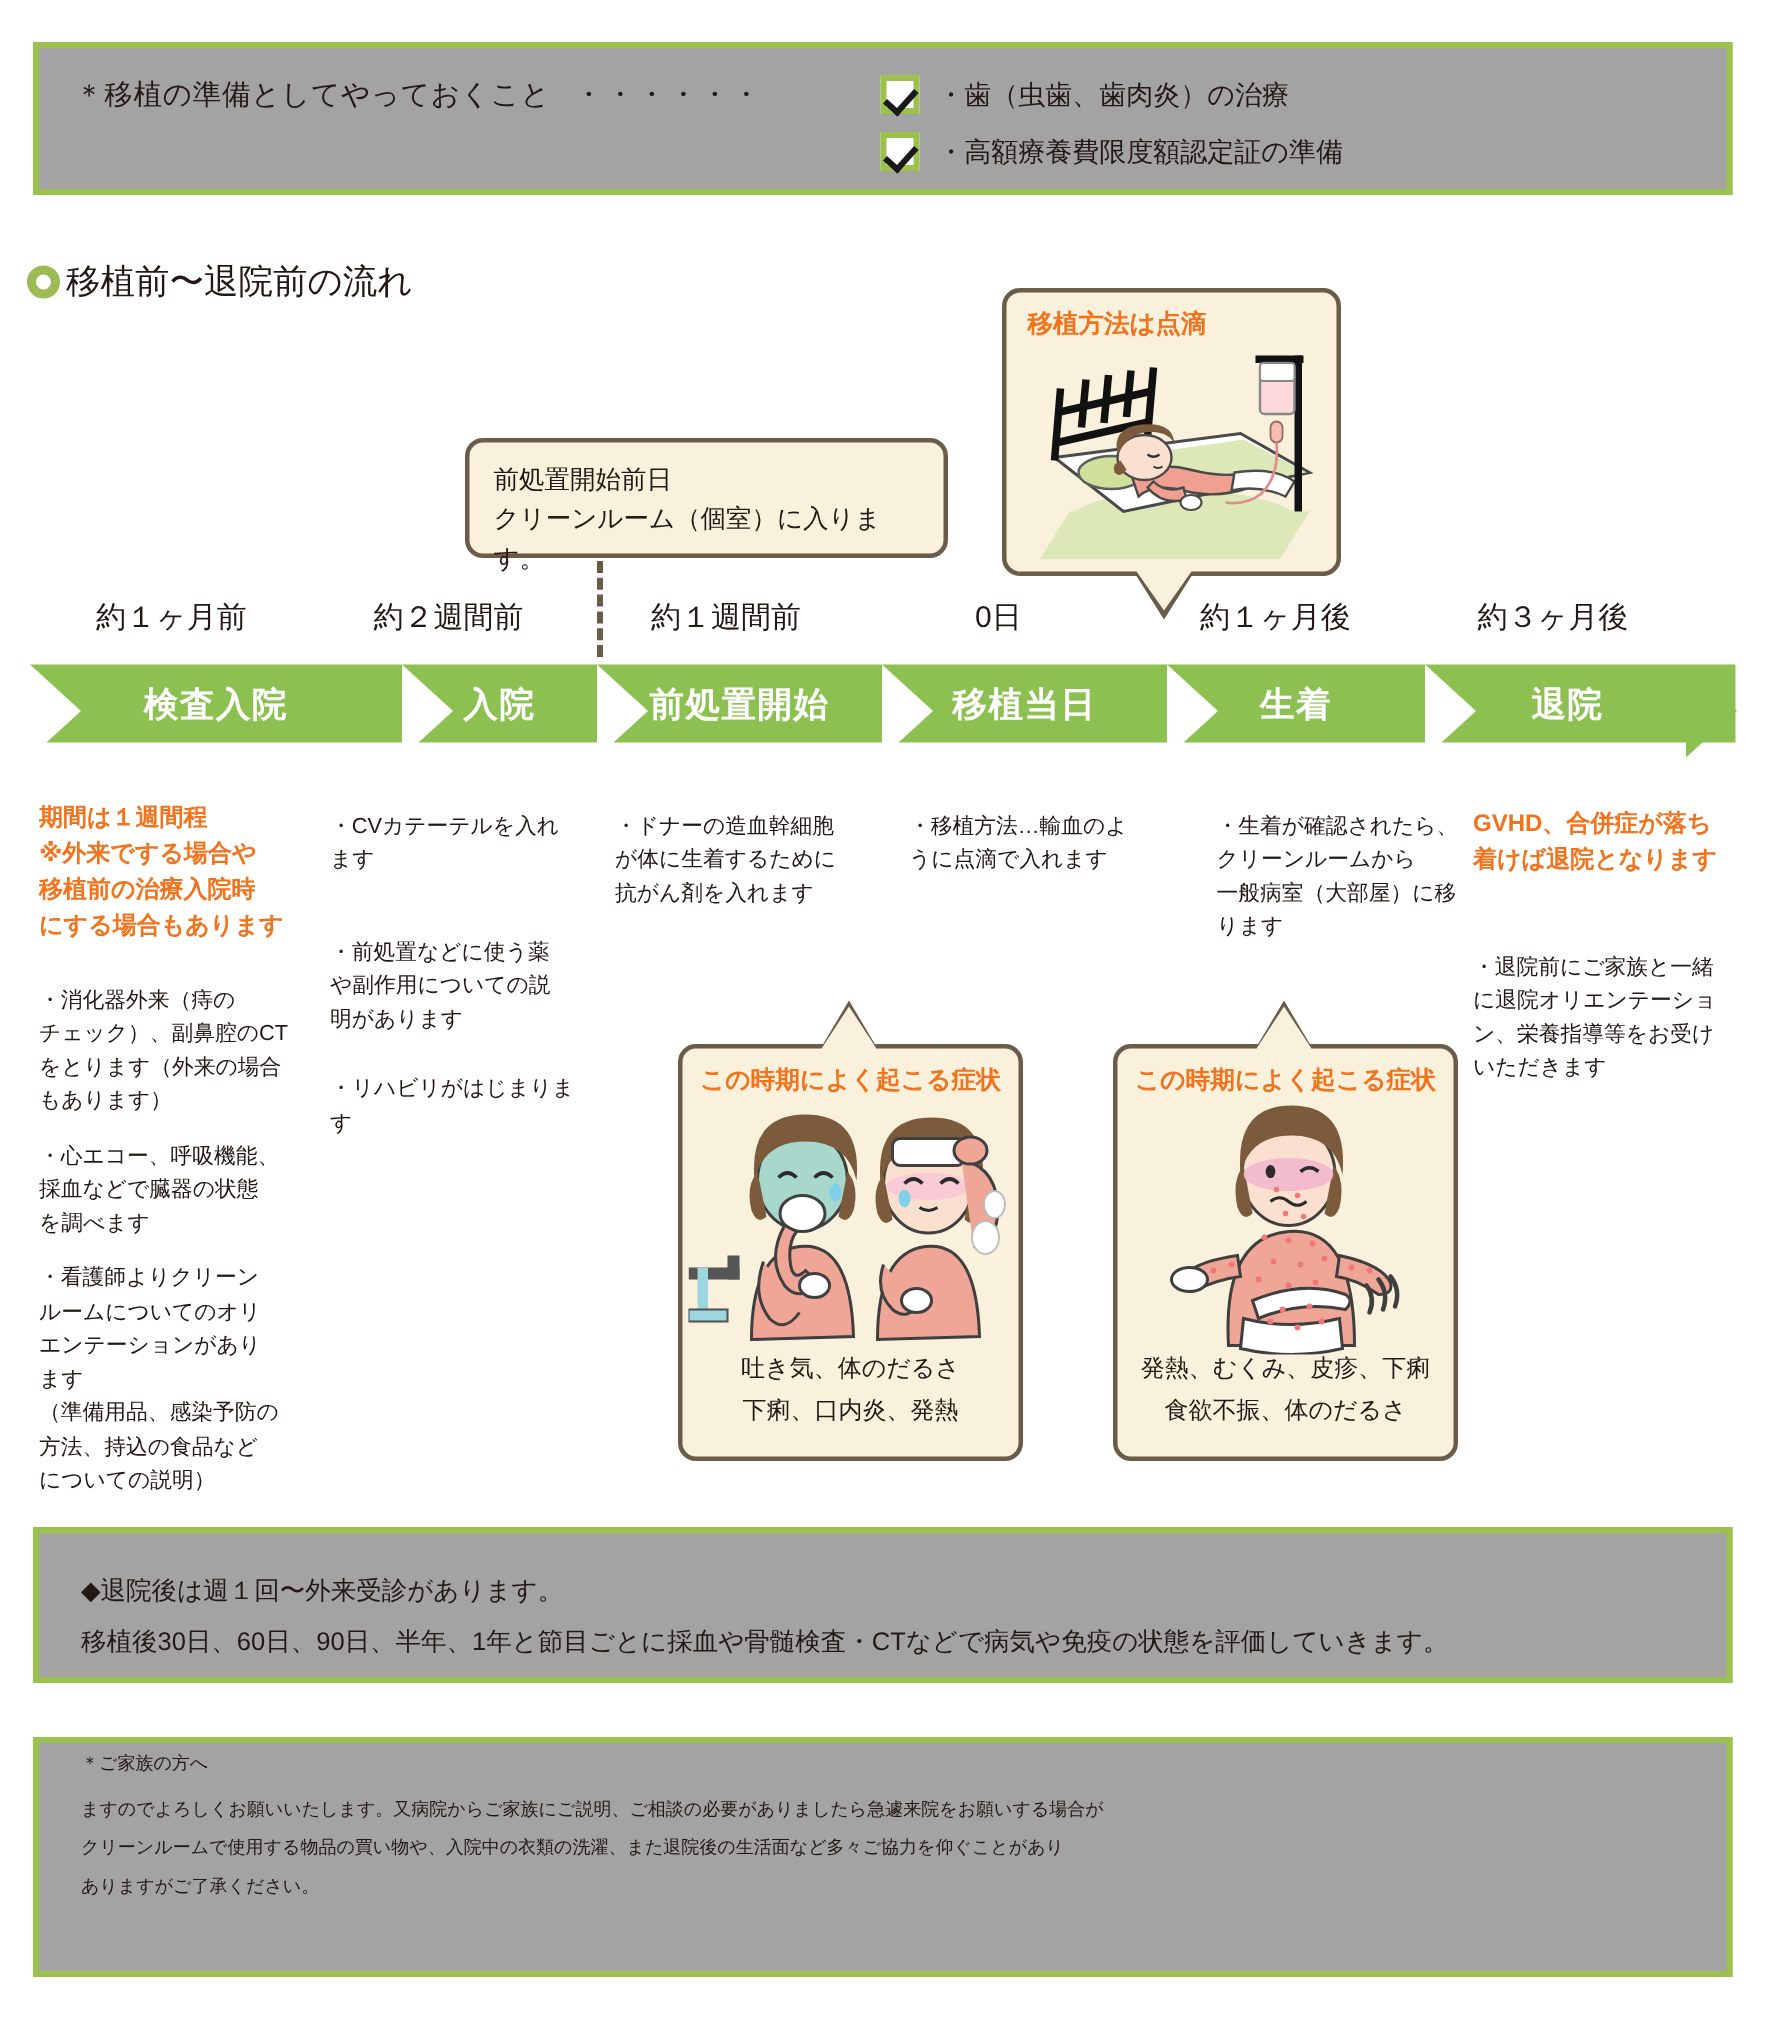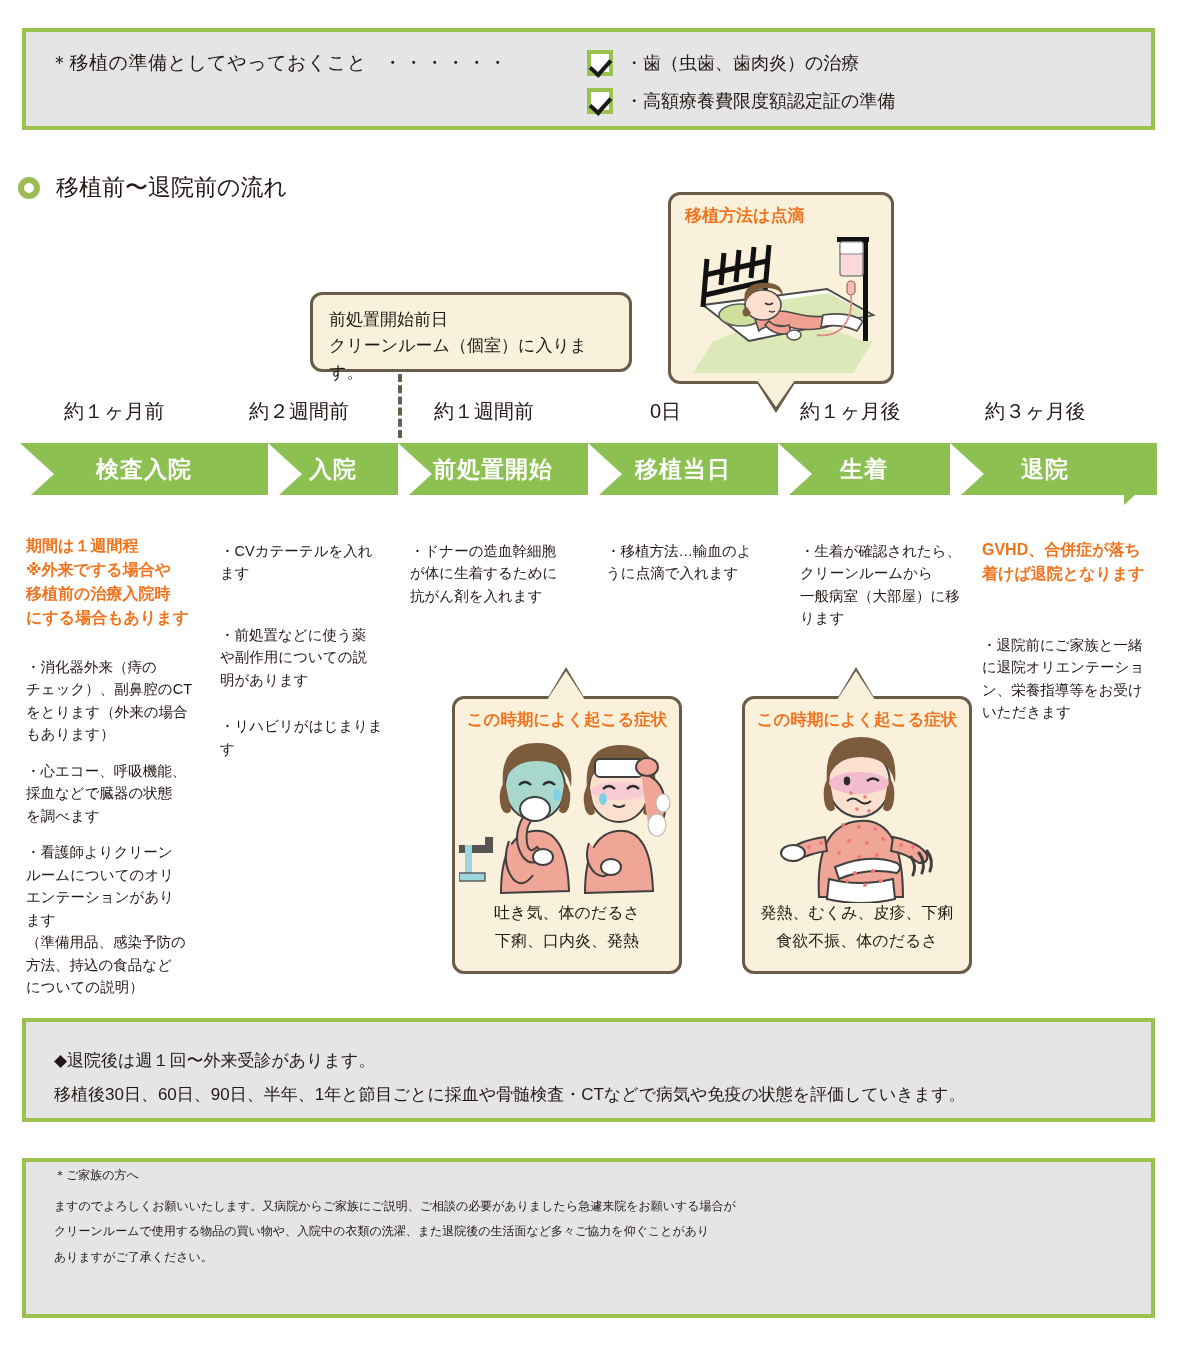--- a/index.html
+++ b/index.html
@@ -10,21 +10,21 @@
     font-family: "Liberation Sans", "DejaVu Sans", sans-serif;
     color: #231815;
     position: relative;
     overflow: hidden;
   }
 
   
   .panel {
     position: absolute;
     border: 4px solid #9CC24E;
-    background: #e5e5e5;
+    background: #a3a3a3;
   }
 
   
   #prep-box { left: 22px; top: 28px; width: 1133px; height: 102px; }
   .prep-inner { display:flex; align-items:flex-start; height:100%; padding: 12px 0 0 24px; }
   .prep-label { font-size: 19px; letter-spacing: .5px; white-space: nowrap; padding-top: 6px; }
   .prep-dots { font-size: 19px; padding-top: 6px; margin-left: 16px; letter-spacing: 2px; }
   .prep-items { margin-left: 78px; }
   .prep-row { display:flex; align-items:center; height: 38px; }
   .chk {
@@ -34,21 +34,21 @@
   .chk::after{
     content:""; position:absolute; left:3px; top:1px; width:9px; height:17px;
     border: solid #1a1a1a; border-width: 0 4px 4px 0;
     transform: rotate(42deg);
   }
   .prep-text { font-size: 18px; margin-left: 12px; white-space: nowrap; }
 
   
   #flow-title { position:absolute; left: 18px; top: 172px; display:flex; align-items:center; }
   .ring { width: 22px; height: 22px; border-radius:50%; border: 6px solid #9CBB54; flex:none; }
-  #flow-title .t { font-size: 23px; margin-left: 16px; white-space:nowrap; }
+  #flow-title .t { font-size: 23px; margin-left: 4px; white-space:nowrap; }
 
   
   .callout {
     position:absolute; background:#FAF1DC; border: 3px solid #6B5B49;
     border-radius: 12px;
   }
   .callout .body { padding: 12px 16px; font-size: 17px; line-height: 1.55; }
   
   .tail-down, .tail-down-i {
     position:absolute; width:0; height:0; border-left: 19px solid transparent;
@@ -286,21 +286,21 @@
 が体に生着するために
 抗がん剤を入れます</p>
 </div>
 
 <div class="col" style="left:606px; top:540px; width:170px;">
   <p class="first" style="white-space:pre-line;">・移植方法…輸血のよ
 うに点滴で入れます</p>
 </div>
 
 <div class="col" style="left:800px; top:540px; width:176px;">
-  <p class="first" style="white-space:pre-line;">・生着が確認されたら、
+  <p class="first" style="white-space:pre-line;margin-left:11px;">・生着が確認されたら、
 クリーンルームから
 一般病室（大部屋）に移
 ります</p>
 </div>
 
 <div class="col" style="left:982px; top:538px; width:178px;">
   <p class="hd first" style="white-space:pre-line;">GVHD、合併症が落ち
 着けば退院となります</p>
   <div style="height:34px;"></div>
   <p style="white-space:pre-line;">・退院前にご家族と一緒

